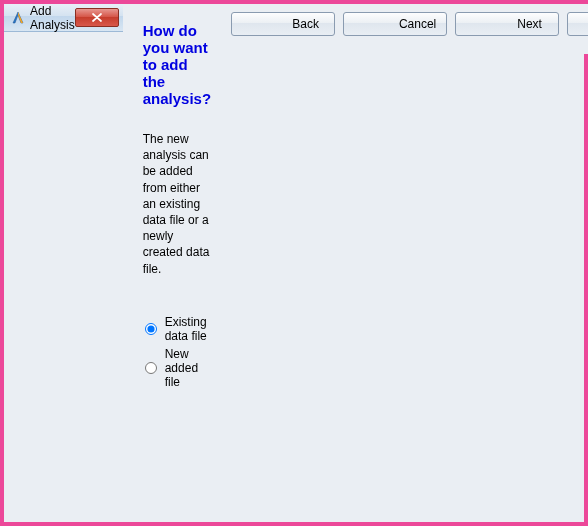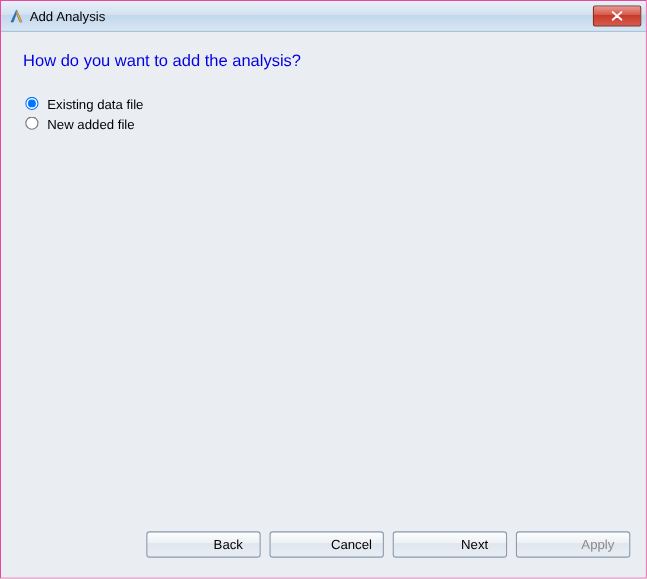--- a/index.html
+++ b/index.html
@@ -11,24 +11,24 @@
       font-family: Tahoma, Arial, sans-serif;
       font-size: 12px;
       background: #fff;
       width: 588px;
       height: 526px;
       overflow: hidden;
     }
     .window {
       width: 588px;
       height: 526px;
-      border: 1px solid #ec4899;
+      border: 4px solid #ec4899;
       background: #eaeef3;
       display: flex;
-      flex-direction: column;
+      flex-direction: row;
       box-shadow: 0 0 6px rgba(0,0,0,0.3);
     }
     .titlebar {
       height: 28px;
       background: linear-gradient(to bottom, #e8f0f8 0%, #d4e2f0 45%, #c2d7ec 46%, #d8e6f3 100%);
       border-bottom: 1px solid #9db9d6;
       display: flex;
       align-items: center;
       padding: 0 4px 0 6px;
     }
@@ -62,35 +62,36 @@
     }
     .content {
       flex: 1;
       background: #eaeef3;
       padding: 18px 20px 10px 20px;
       display: flex;
       flex-direction: column;
     }
     .heading {
       font-size: 15px;
-      font-weight: normal;
+      font-weight: bold;
       color: #0000e0;
       margin-bottom: 24px;
     }
     .description {
       font-size: 12px;
       color: #000;
       line-height: 1.35;
       margin-bottom: 38px;
     }
     .radio-group {
       padding-left: 2px;
     }
     .radio-row {
       display: flex;
+      align-items: center;
       margin-bottom: 4px;
       cursor: pointer;
     }
     .radio-row input[type="radio"] {
       margin-right: 8px;
       width: 12px;
       height: 12px;
       cursor: pointer;
     }
     .radio-label {
@@ -137,20 +138,21 @@
     <div class="titlebar-text">Add Analysis</div>
     <div class="close-btn">
       <svg viewBox="0 0 10 9">
         <path d="M1 1 L9 8 M9 1 L1 8" stroke="#fff" stroke-width="1.7" stroke-linecap="round"></path>
       </svg>
     </div>
   </div>
 
   <div class="content">
     <div class="heading">How do you want to add the analysis?</div>
+    <div class="description">The new analysis can be added from either an existing data file or a newly created data file.</div>
 
     <div class="radio-group">
       <label class="radio-row">
         <input type="radio" name="src" checked="" style="">
         <span class="radio-label">Existing data file</span>
       </label>
       <label class="radio-row">
         <input type="radio" name="src" style="">
         <span class="radio-label">New added file</span>
       </label>

